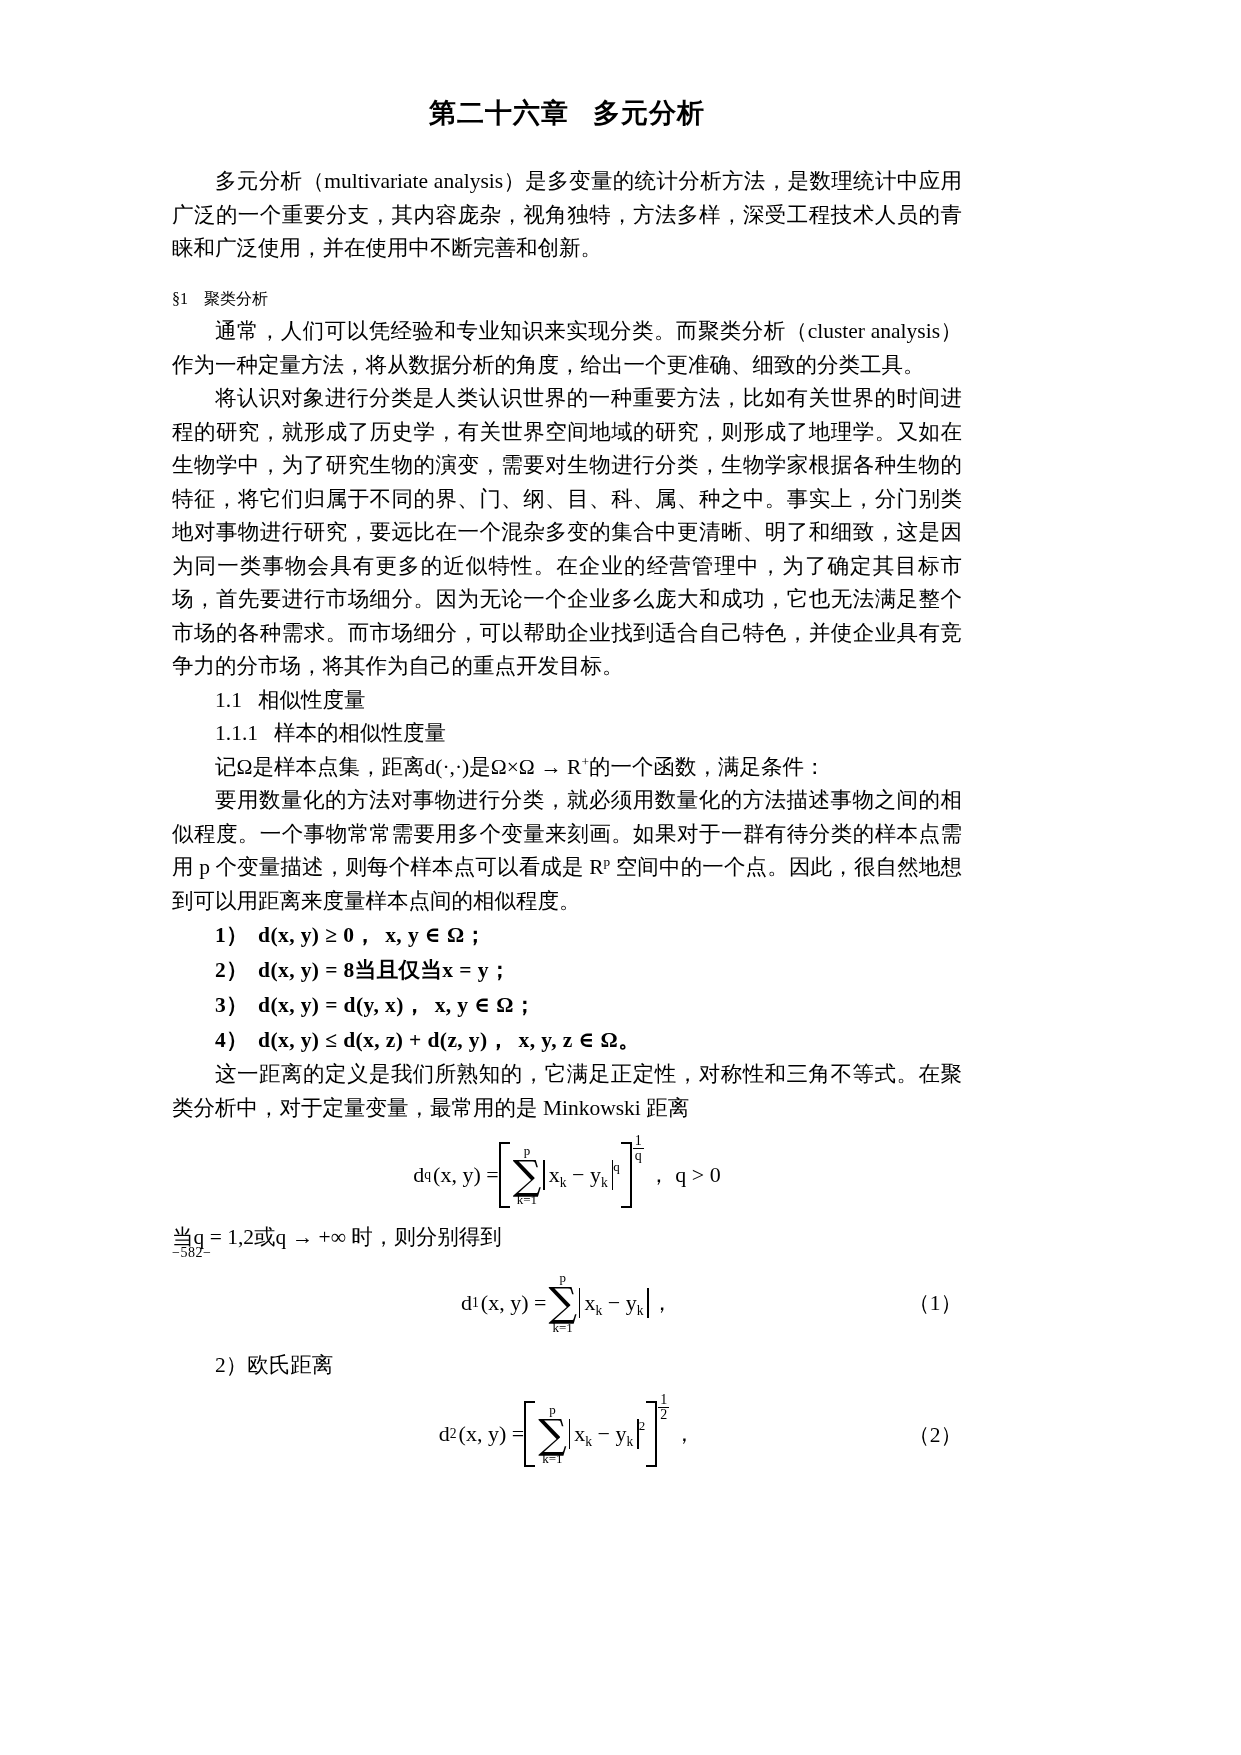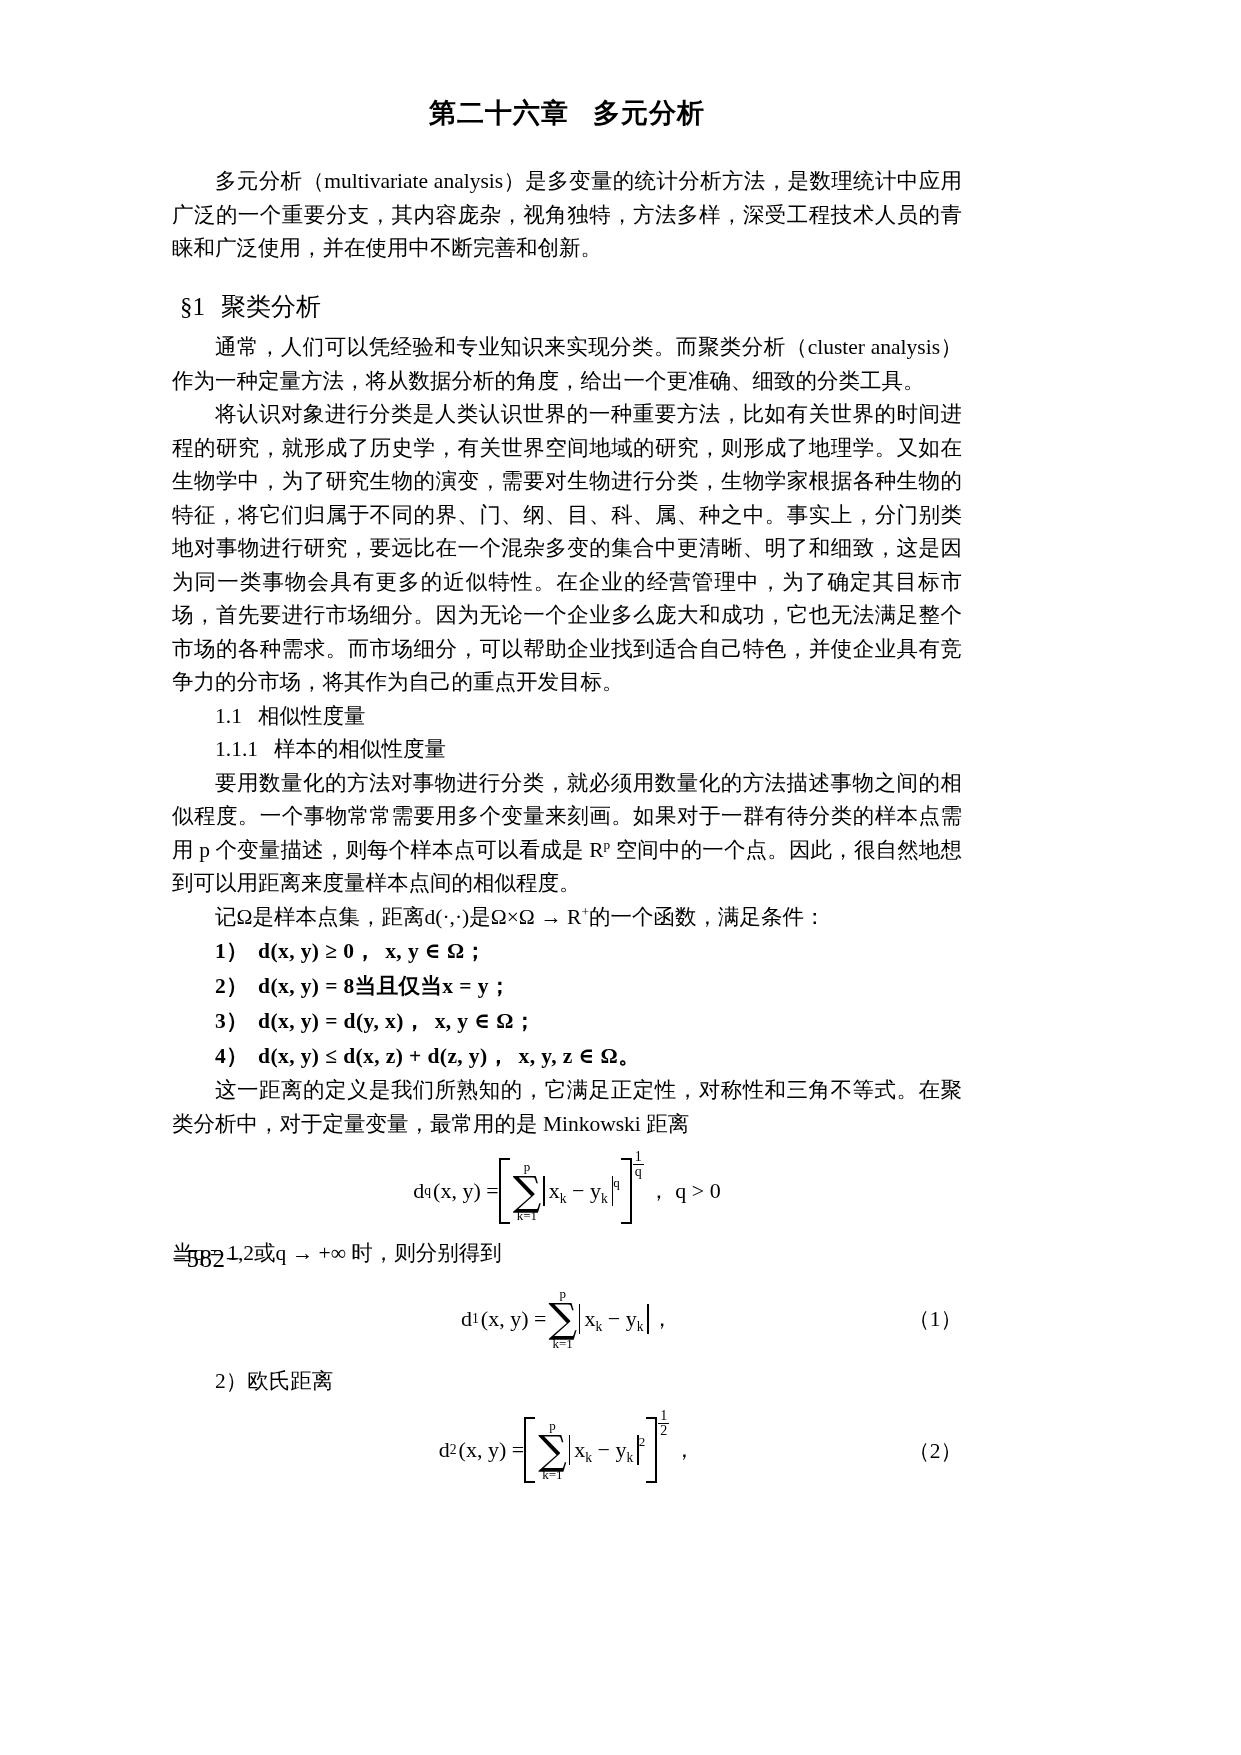--- a/index.html
+++ b/index.html
@@ -47,23 +47,23 @@
     margin: 0;
     text-align: justify;
     text-justify: inter-ideograph;
     text-indent: 2em;
   }
   p.para.noindent { text-indent: 0; }
   .spacer-sm { height: 16px; }
 
   
   .sec-head {
-    font-size: 25px;
+    font-size: 16px;
     line-height: 33.5px;
-    margin: 8px;
+    margin: 0;
     text-indent: 0;
   }
   .sec-head .hgap { display: inline-block; width: 16px; }
   .sub-head {
     font-size: 21.5px;
     line-height: 33.5px;
     margin: 0;
     text-indent: 2em;
   }
   .sub-head .hgap { display: inline-block; width: 16px; }
@@ -187,21 +187,21 @@
     font-size: 13px;
     align-self: flex-start;
     margin-top: 1px;
   }
 
   
   .page-num {
     position: absolute;
     left: 172px;
     top: 1245px;
-    font-size: 25px;
+    font-size: 14px;
     letter-spacing: 0.5px;
   }
 </style>
 </head>
 <body>
 
 <div class="page">
   <div class="content">
 
     <h1 class="doc-title">
@@ -222,25 +222,25 @@
 
     <p class="sub-head">
       <span>1.1</span><span class="hgap"></span><span>相似性度量</span>
     </p>
 
     <p class="sub-head">
       <span>1.1.1</span><span class="hgap"></span><span>样本的相似性度量</span>
     </p>
 
     <p class="para">
+      <span>记</span><span class="m">Ω</span><span>是样本点集，距离</span><span class="m">d(·,·)</span><span>是</span><span class="m">Ω×Ω → R</span><sup class="pw">+</sup><span>的一个函数，满足条件：</span>
+    </p>
+
+    <p class="para">
       <span>要用数量化的方法对事物进行分类，就必须用数量化的方法描述事物之间的相似程度。一个事物常常需要用多个变量来刻画。如果对于一群有待分类的样本点需用 p 个变量描述，则每个样本点可以看成是 R</span><sup class="pw">p</sup><span> 空间中的一个点。因此，很自然地想到可以用距离来度量样本点间的相似程度。</span>
-    </p>
-
-    <p class="para">
-      <span>记</span><span class="m">Ω</span><span>是样本点集，距离</span><span class="m">d(·,·)</span><span>是</span><span class="m">Ω×Ω → R</span><sup class="pw">+</sup><span>的一个函数，满足条件：</span>
     </p>
 
     <p class="axiom">
       <span class="lbl">1）</span><span class="m">d(x, y) ≥ 0</span><span>，</span><span class="sp"></span><span class="m">x, y ∈ Ω</span><span>；</span>
     </p>
 
     <p class="axiom">
       <span class="lbl">2）</span><span class="m">d(x, y) = 8</span><span>当且仅当</span><span class="m">x = y</span><span>；</span>
     </p>
 

